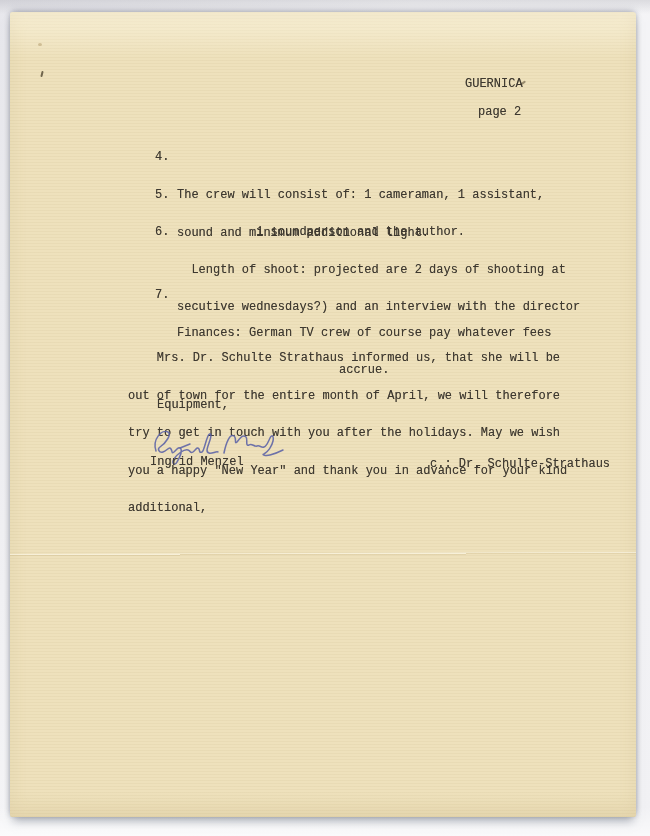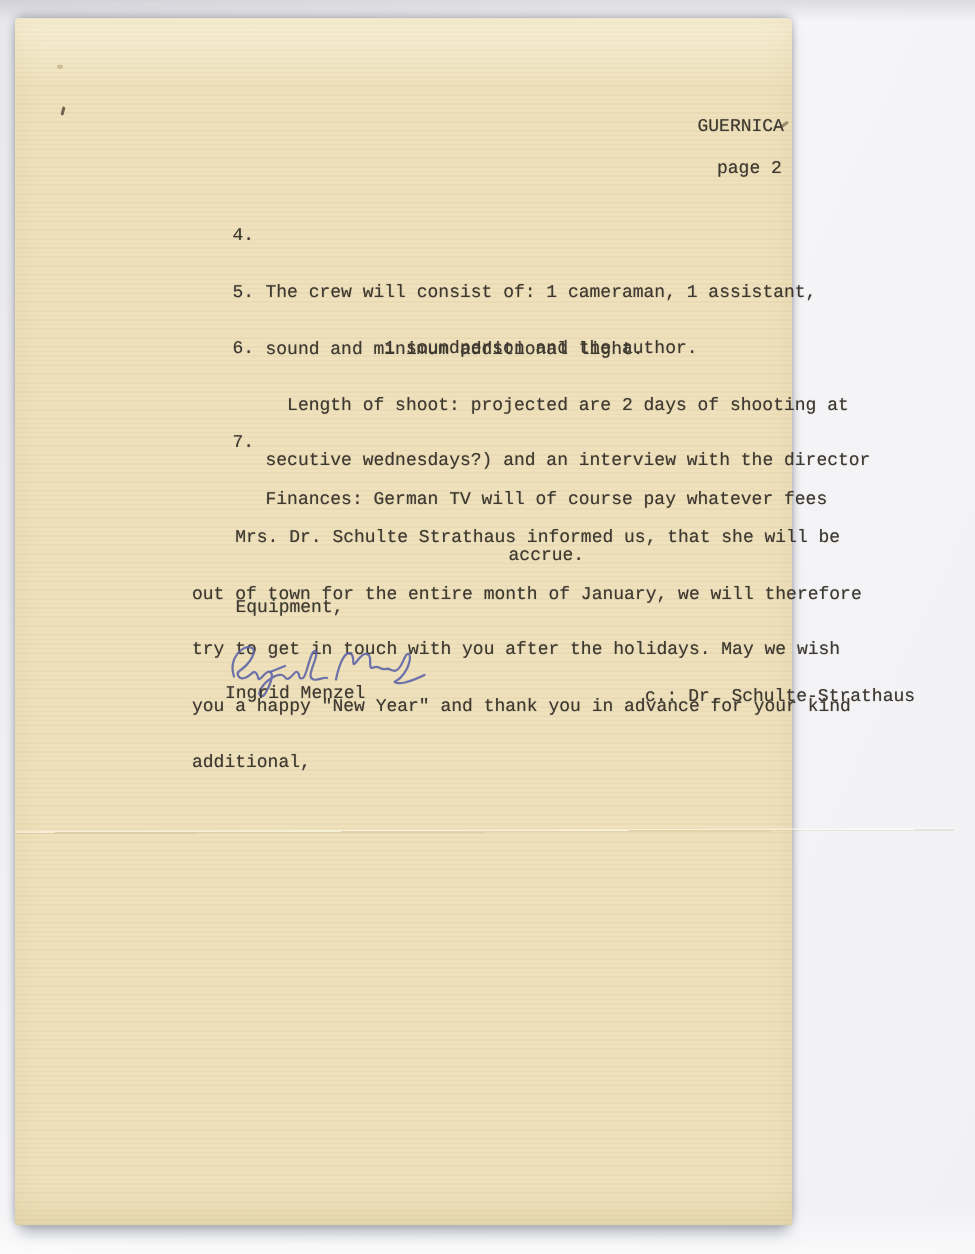--- a/index.html
+++ b/index.html
@@ -14,21 +14,21 @@
   }
   
   .stage::before{
     content:"";position:absolute;left:0;top:0;width:650px;height:836px;
     background:
       linear-gradient(180deg, rgba(120,120,130,0.20) 0px, rgba(120,120,130,0) 14px),
       linear-gradient(0deg, rgba(255,255,255,0.6) 0px, rgba(255,255,255,0) 30px);
     pointer-events:none;
   }
   .paper{
-    position:absolute;left:10px;top:12px;width:518px;height:805px;
+    position:absolute;left:10px;top:12px;width:626px;height:805px;
     background-color:#eee1bc;
     background-image:
       linear-gradient(180deg, rgba(255,250,232,0.55) 0px, rgba(255,250,232,0) 46px),
       linear-gradient(0deg, rgba(214,196,150,0.25) 0px, rgba(214,196,150,0) 26px),
       repeating-linear-gradient(180deg, rgba(133,106,48,0.05) 0px, rgba(133,106,48,0.05) 1px, rgba(0,0,0,0) 1px, rgba(0,0,0,0) 3px);
     border-radius:2px 3px 2px 2px;
     box-shadow:
       0 -3px 7px -2px rgba(110,115,130,0.45),
       0 7px 9px -3px rgba(110,116,132,0.55),
       2px 0 5px -2px rgba(110,116,132,0.35),
@@ -91,27 +91,27 @@
     </div>
 
     <div class="typed item" style="top:214px">
       <span class="num">6.</span>
       <div class="ln">Length of shoot: projected are 2 days of shooting at</div>
       <div class="ln">secutive wednesdays?) and an interview with the director</div>
     </div>
 
     <div class="typed item" style="top:277px">
       <span class="num">7.</span>
-      <div class="ln">Finances: German TV will of course pay whatever fees</div>
+      <div class="ln">Finances: German TV crew of course pay whatever fees</div>
       <div class="ln">accrue.</div>
     </div>
 
     <div class="typed para" style="top:315px">
       <div class="ln first">Mrs. Dr. Schulte Strathaus informed us, that she will be</div>
-      <div class="ln">out of town for the entire month of January, we will therefore</div>
+      <div class="ln">out of town for the entire month of April, we will therefore</div>
       <div class="ln">try to get in touch with you after the holidays. May we wish</div>
       <div class="ln">you a happy "New Year" and thank you in advance for your kind</div>
       <div class="ln">additional,</div>
     </div>
 
     <div class="typed closing">Equipment,</div>
 
     <svg class="sig" viewBox="0 0 142 44" aria-hidden="true">
       <path d="M10,27 C6,15 16,5 22,8 C26,10 20,19 14,23 C11,25 13,29 17,28 C21,27 23,22 25,25 C27,28 25,30 28,28 C31,25 33,22 35,25 C36,27 34,33 31,38 C29,42 25,40 28,35 C31,30 38,25 42,26 C45,27 44,30 47,28 C50,26 51,22 53,25 C54,27 53,29 56,28 C58,27 59,19 62,12 C64,8 66,10 64,16 C62,22 59,28 63,29 C66,30 70,27 72,28"></path>
       <path d="M78,29 C80,19 84,9 88,12 C91,14 88,21 91,18 C94,14 97,10 100,13 C102,15 99,23 103,21 C106,19 108,23 111,22 C114,21 115,24 118,23 C121,22 122,18 124,14 C126,10 128,12 127,17 C126,22 122,28 118,30 C115,31 120,32 124,31 C128,30 133,28 137,26"></path>

